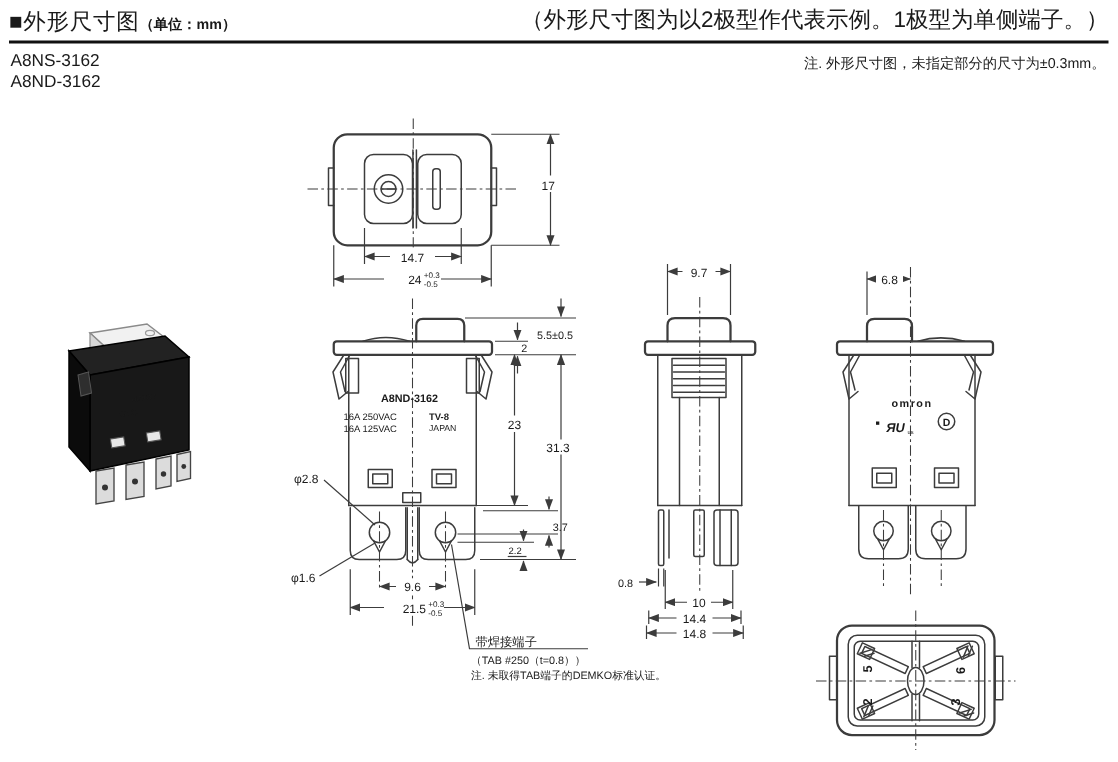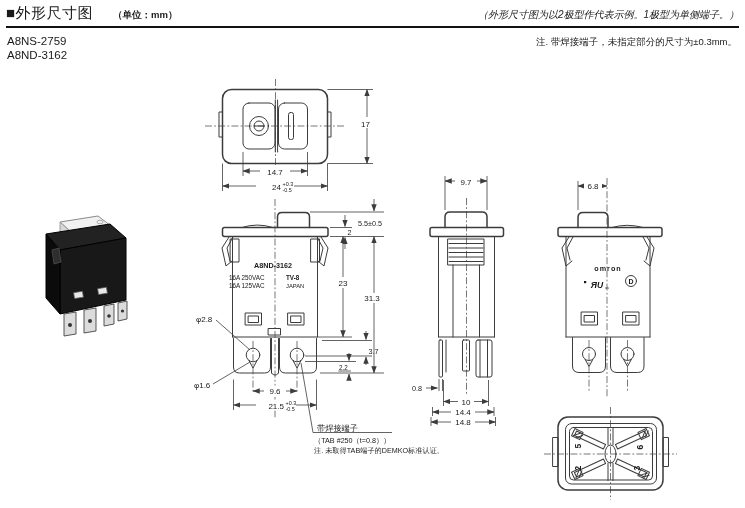--- a/index.html
+++ b/index.html
@@ -2,22 +2,22 @@
 <html><head>
 <meta charset="utf-8">
 <style>
   html,body{margin:0;padding:0;background:#fff;}
   #page{position:relative;width:745px;height:508px;background:#fff;overflow:hidden;
         font-family:"Liberation Sans","DejaVu Sans",sans-serif;color:#1a1a1a;}
   
   #hdr{position:absolute;left:6px;top:4px;width:733px;border-bottom:2.2px solid #111;
        display:flex;justify-content:space-between;align-items:flex-end;padding-bottom:3px;}
   #hdr .ttl{font-size:15px;font-weight:normal;letter-spacing:.5px;}
-  #hdr .unit{font-size:9.5px;font-weight:bold;margin-left:20px;}
-  #hdr .rnote{font-size:10px;padding-bottom:1px;font-style:italic;}
+  #hdr .unit{font-size:9.5px;font-weight:bold;}
+  #hdr .rnote{font-size:15px;padding-bottom:1px;}
   #tolnote{position:absolute;right:8px;top:36px;font-size:9.5px;}
   #models{position:absolute;left:7px;top:34px;font-size:11.5px;line-height:14px;}
   
   svg.draw{position:absolute;left:0;top:0;}
   .ln{stroke:#3c3c3c;stroke-width:1;fill:none;stroke-linejoin:round;stroke-linecap:round;}
   .th{stroke-width:1.5;}
   .cl{stroke:#3c3c3c;stroke-width:.7;fill:none;stroke-dasharray:7 2.2 1.8 2.2;}
   .dm{stroke:#3c3c3c;stroke-width:.8;fill:none;}
   .wb{fill:#fff;stroke:none;}
   svg text{fill:#1a1a1a;font-family:"Liberation Sans","DejaVu Sans",sans-serif;}
@@ -29,24 +29,24 @@
 
 <div id="page">
 
   <div id="hdr">
     <div>
       <span class="ttl">■外形尺寸图</span><span class="unit">（单位：mm）</span>
     </div>
     <div class="rnote">（外形尺寸图为以2极型作代表示例。1极型为单侧端子。）</div>
   </div>
 
-  <div id="tolnote">注. 带焊接端子，未指定部分的尺寸为±0.3mm。</div>
+  <div id="tolnote">注. 外形尺寸图，未指定部分的尺寸为±0.3mm。</div>
 
   <div id="models">
-    <div>A8NS-2759</div>
+    <div>A8NS-3162</div>
     <div>A8ND-3162</div>
   </div>
 
   <svg class="draw" width="745" height="508" viewBox="0 0 745 508">
     <defs>
       <marker id="ae" viewBox="0 0 8 6" markerWidth="9" markerHeight="7" refX="7.5" refY="3" orient="auto">
         <path d="M0,0 L8,3 L0,6 z" fill="#3c3c3c"></path>
       </marker>
       <marker id="as" viewBox="0 0 8 6" markerWidth="9" markerHeight="7" refX="7.5" refY="3" orient="auto-start-reverse">
         <path d="M0,0 L8,3 L0,6 z" fill="#3c3c3c"></path>

